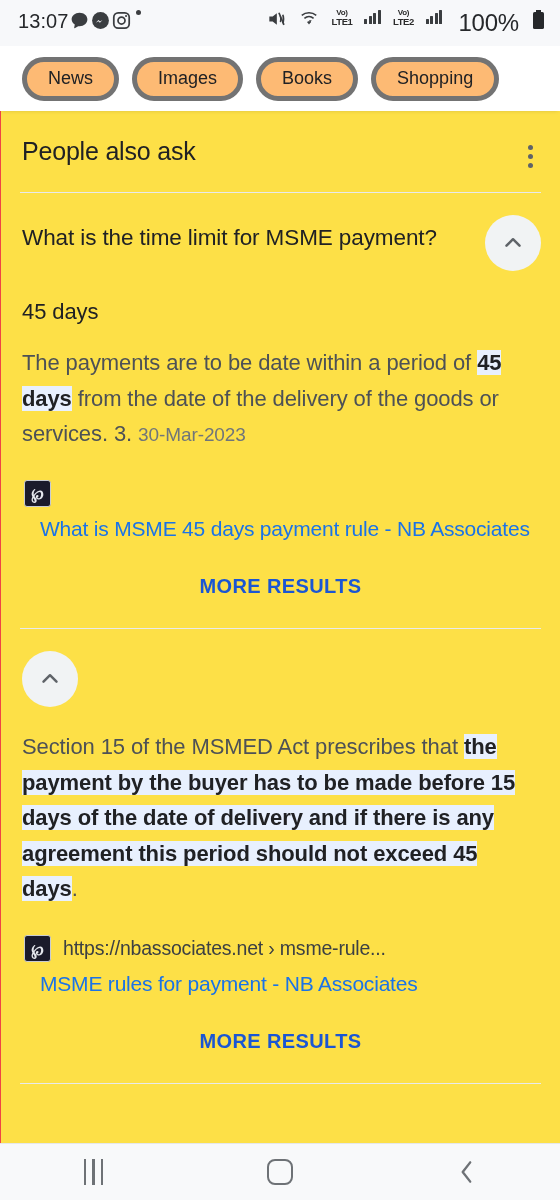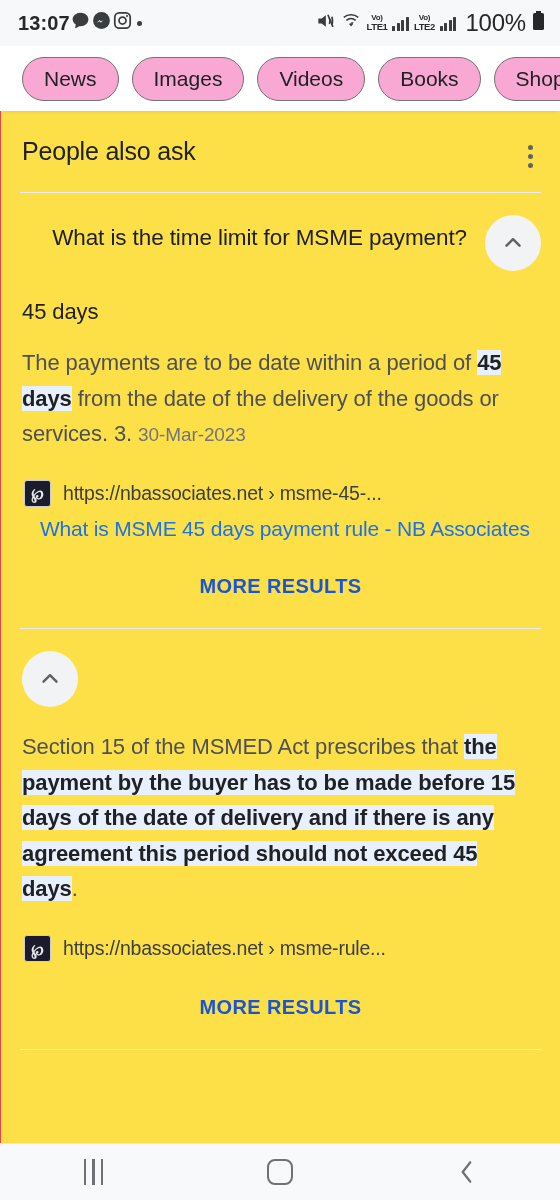--- a/index.html
+++ b/index.html
@@ -12,23 +12,23 @@
   body { position:relative; }
 
   
   .statusbar{
     height:46px; width:100%;
     background:#f7f8fa;
     display:flex; align-items:center;
     padding:0 14px 0 18px;
     font-size:19px; color:#2b2b2b;
   }
-  .sb-left{ display:flex; align-items:center; flex:1;font-weight:bold; }
+  .sb-left{ display:flex; flex:1; }
   .sb-clock{ font-size:20px; letter-spacing:.1px; color:#26282b; }
-  .sb-right{ display:flex; align-items:center; gap:5px; }
+  .sb-right{ display:flex; align-items:flex-start; gap:12px; }
   .sb-batt-pct{ font-size:24px; color:#26282b; margin-left:4px; letter-spacing:-.2px;}
   .volte{ display:flex; flex-direction:column; align-items:center; line-height:1; }
   .volte .vo{ font-size:8px; font-weight:bold; letter-spacing:-.3px;}
   .volte .lte{ font-size:9.5px; font-weight:bold; letter-spacing:-.4px;}
   .bars{ display:flex; align-items:flex-end; gap:1.5px; height:15px;}
   .bars i{ display:block; width:3px; background:#3a3d40; border-radius:.5px;}
   .bars i:nth-child(1){height:5px}
   .bars i:nth-child(2){height:8px}
   .bars i:nth-child(3){height:11px}
   .bars i:nth-child(4){height:14px}
@@ -38,27 +38,27 @@
   .chipbar{
     height:65px; width:100%;
     background:#ffffff;
     display:flex; align-items:center;
     gap:13px; padding-left:22px;
     box-shadow:0 2px 4px -2px rgba(0,0,0,.14);
     position:relative; z-index:5;
     overflow:hidden;
   }
   .chip{
-    border:1px solid #737373;
+    border:5px solid #737373;
     border-radius:22px;
     height:44px;
     display:flex; align-items:center;
     padding:0 21px;
-    font-size:21px; color:#202124;
-    white-space:nowrap; background:#f9a8d4;
+    font-size:18px; color:#202124;
+    white-space:nowrap; background:#fdba74;
     flex:0 0 auto;
   }
 
   
   .content{
     position:absolute; top:111px; left:0; right:0; bottom:57px;
     background:#fde047;
     overflow:hidden;
     border-left:1px solid #ef4444;
   }
@@ -70,21 +70,21 @@
   }
   .paa-title{ font-size:25px; color:#202124; letter-spacing:-.2px; }
   .kebab{ display:flex; flex-direction:column; gap:4px; padding:8px 6px; }
   .kebab span{ width:5px;height:5px;border-radius:50%;background:#5f6368; }
 
   .divider{ height:1px; background:#e8eaed; margin:16px 0 0 0; }
 
   .qblock{ padding-top:0; }
   .qrow{
     display:flex; align-items:flex-start; justify-content:space-between;
-    padding:30px 0 0 2px; gap:18px;text-align:right;
+    padding:30px 0 0 2px; gap:32px;
   }
   .qtext{ font-size:22.5px; color:#202124; line-height:1.34; flex:1; letter-spacing:-.1px;}
   .chev{
     flex:0 0 auto;
     width:56px;height:56px;border-radius:50%;
     background:#f1f3f4;
     display:flex;align-items:center;justify-content:center;
     margin-top:-8px;
   }
   .chev svg{ display:block; }
@@ -202,21 +202,20 @@
         <rect x="4.5" y="1" width="5" height="2" fill="#26282b"></rect>
         <rect x="1.5" y="3" width="11" height="17" rx="1.6" fill="#26282b"></rect>
       </svg>
     </span>
   </div>
 </div>
 
 <div class="chipbar">
   <div class="chip">News</div>
   <div class="chip">Images</div>
-  <div class="chip">Videos</div>
   <div class="chip">Books</div>
   <div class="chip">Shopping</div>
 
 </div>
 
 <div class="content">
   <div class="card">
 
     <div class="paa-header">
       <div class="paa-title">People also ask</div>
@@ -239,21 +238,20 @@
       </div>
 
       <div class="answer">
         <div class="ans-lead">45 days</div>
         <div class="ans-body">
           <span>The payments are to be date within a period of </span><span class="hl">45 days</span><span> from the date of the delivery of the goods or services. 3. </span><span class="date">30-Mar-2023</span>
         </div>
 
         <div class="src">
           <div class="favicon">℘</div>
-          <div class="srcurl">https://nbassociates.net › msme-45-...</div>
         </div>
         <div class="srctitle">What is MSME 45 days payment rule - NB Associates</div>
       </div>
 
       <div class="more">MORE RESULTS</div>
       <div class="rule"></div>
     </div>
 
     <div class="qblock">
       <div class="qrow">
@@ -266,20 +264,21 @@
 
       <div class="answer">
         <div class="ans-body">
           <span>Section 15 of the MSMED Act prescribes that </span><span class="hl-strong">the payment by the buyer has to be made before 15 days of the date of delivery and if there is any agreement this period should not exceed 45 days</span><span>.</span>
         </div>
 
         <div class="src">
           <div class="favicon">℘</div>
           <div class="srcurl">https://nbassociates.net › msme-rule...</div>
         </div>
+        <div class="srctitle">MSME rules for payment - NB Associates</div>
       </div>
 
       <div class="more">MORE RESULTS</div>
       <div class="rule"></div>
     </div>
 
     <div class="qblock">
       <div class="qrow">
         
         

